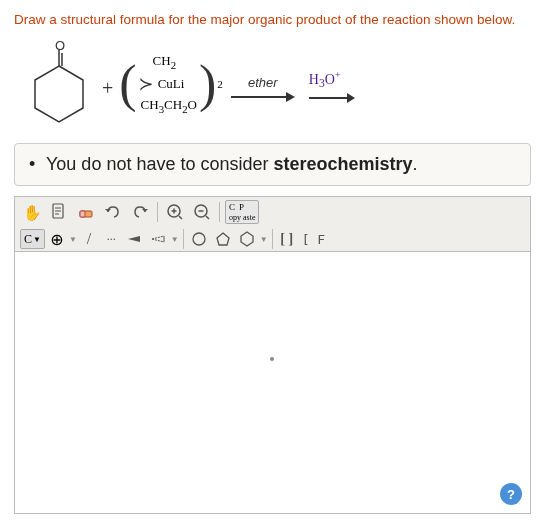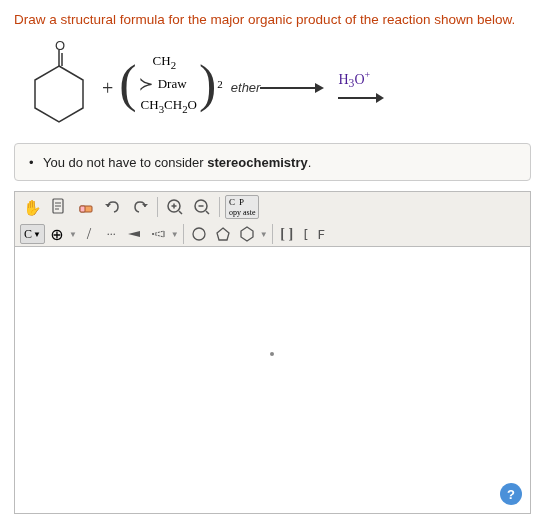--- a/index.html
+++ b/index.html
@@ -98,20 +98,21 @@
     }
 
     .ch3ch2o-line {
       font-size: 13px;
       margin-top: 2px;
       margin-left: 2px;
     }
 
     .arrow-area {
       display: flex;
+      flex-direction: column;
       align-items: center;
       margin: 0 8px;
       align-self: center;
       margin-top: 8px;
     }
 
     .arrow-label {
       font-size: 13px;
       color: #333;
       margin-bottom: 2px;
@@ -181,21 +182,21 @@
     .note-box {
       border: 1px solid #ccc;
       background: #f9f8f5;
       border-radius: 4px;
       padding: 10px 14px;
       margin-bottom: 10px;
       font-family: Arial, sans-serif;
     }
 
     .note-text {
-      font-size: 13px;
+      font-size: 18px;
       color: #222;
     }
 
     .note-text strong {
       font-weight: bold;
     }
 
     .bullet {
       margin-right: 6px;
     }
@@ -341,21 +342,21 @@
     <span class="plus-sign">+</span>
 
     <div class="parenthetical">
       <span class="paren-left">(</span>
       <div class="reagent-inner">
 
         <div class="ch2-line">CH<sub>2</sub></div>
 
         <div class="culi-line">
           <span class="branch-symbol">≻</span>
-          <span>Draw</span>
+          <span>CuLi</span>
         </div>
 
         <div class="ch3ch2o-line">CH<sub>3</sub>CH<sub>2</sub>O</div>
       </div>
       <span class="paren-right">)</span>
 
       <span style="font-size:11px; vertical-align:sub; margin-left:1px;">2</span>
     </div>
 
     <div class="arrow-area">

